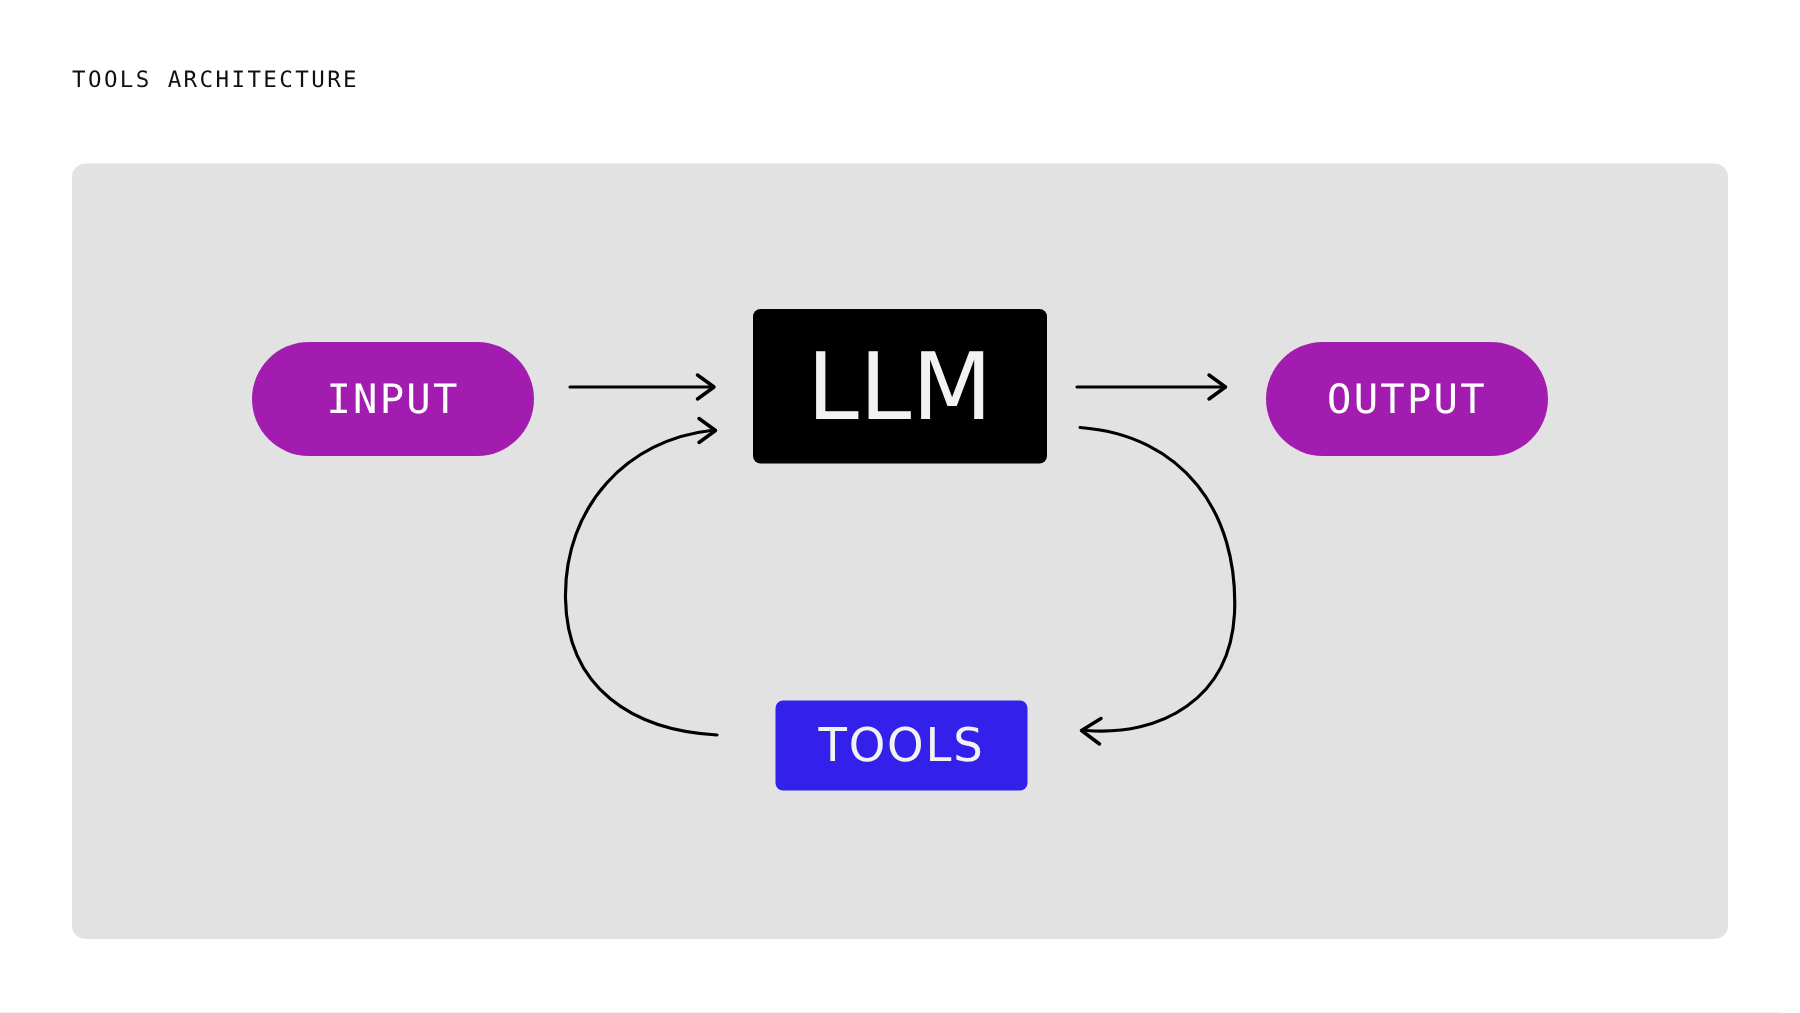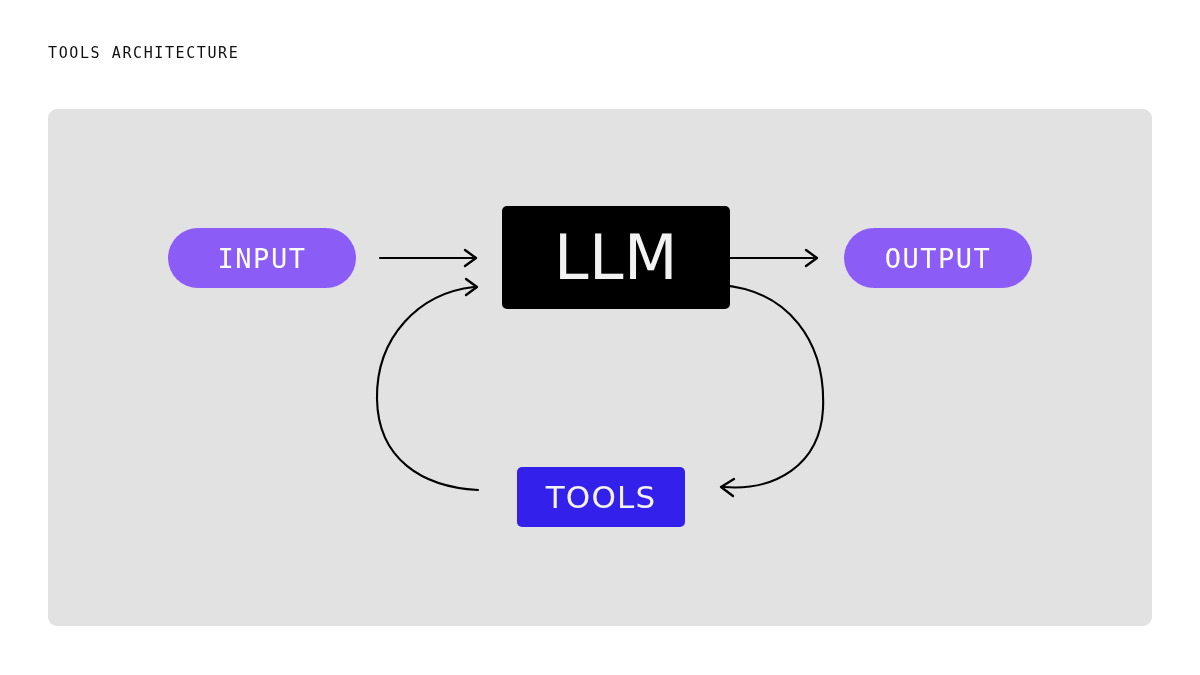--- a/index.html
+++ b/index.html
@@ -57,23 +57,23 @@
     user-select: none;
   }
 
   .node-label {
     display: block;
     white-space: pre;
   }
 
   
   .node-pill {
-    background: #8b5cf6;
+    background: #a21caf;
     border-radius: 999px;
-    height: 60px;
+    height: 76px;
   }
   .node-pill .node-label {
     font-family: "DejaVu Sans Mono", "Liberation Mono", monospace;
     font-size: 27px;
     font-weight: 400;
     letter-spacing: 1.5px;
     color: #ffffff;
   }
 
   #node-input {
@@ -84,21 +84,21 @@
   #node-output {
     left: 796px;
     top: 119px;
     width: 188px;
   }
 
   
   #node-llm {
     left: 454px;
     top: 97px;
-    width: 228px;
+    width: 196px;
     height: 103px;
     background: #000000;
     border-radius: 5px;
   }
   #node-llm .node-label {
     font-family: "DejaVu Sans", "Liberation Sans", sans-serif;
     font-size: 62px;
     font-weight: 400;
     letter-spacing: 0.5px;
     line-height: 1;

